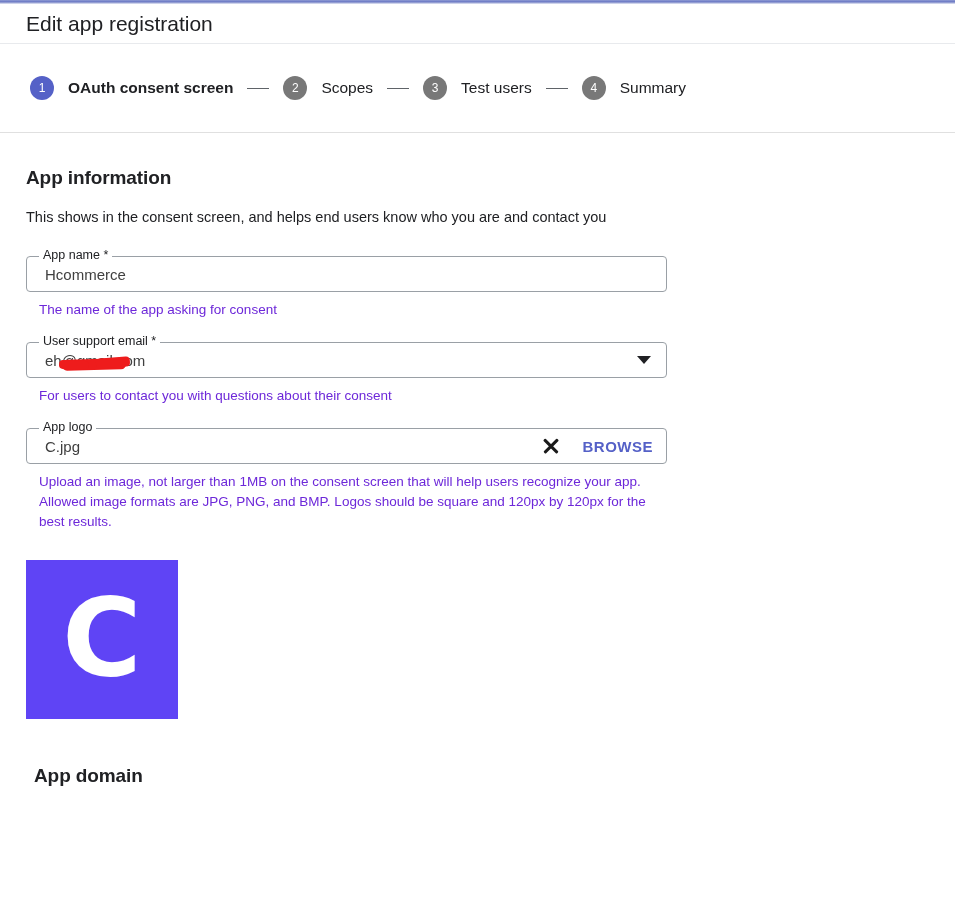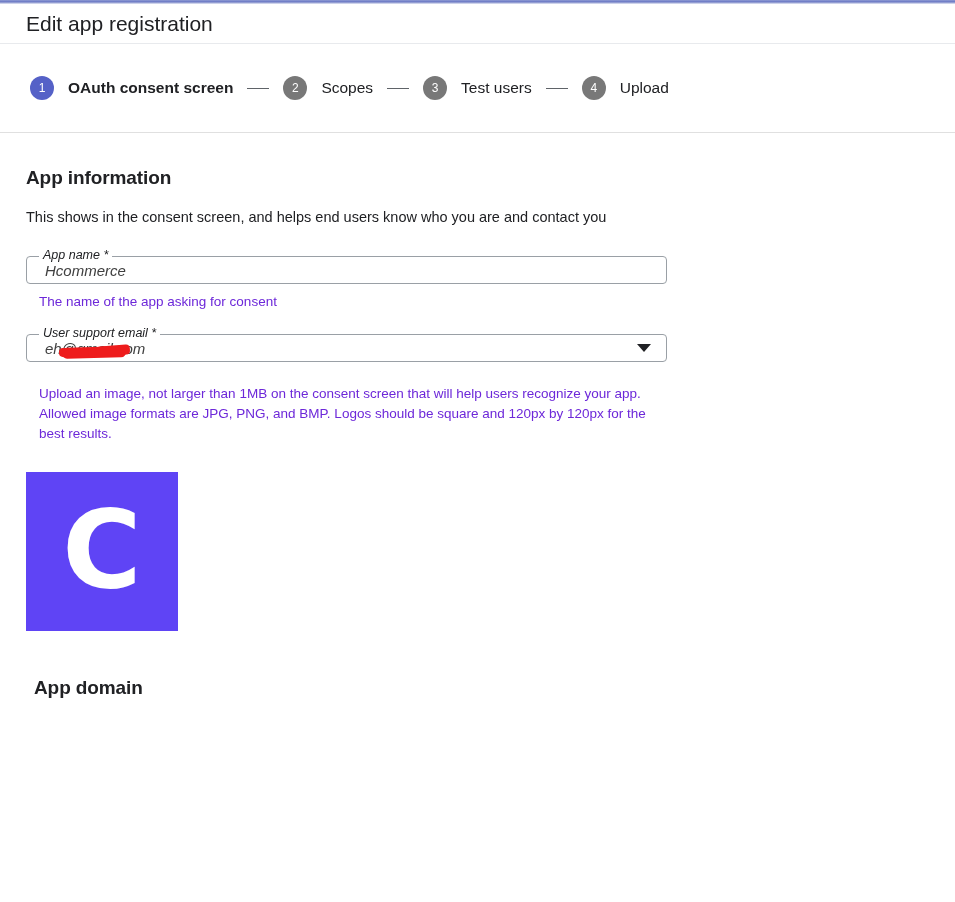--- a/index.html
+++ b/index.html
@@ -91,22 +91,21 @@
     line-height: 25px;
     max-width: 625px;
     margin: 0 0 26px 0;
   }
 
   
   .field-block { margin-bottom: 8px; }
   .field {
     position: relative;
     width: 641px;
-    height: 28px;
-    font-style: italic;
+    height: 36px;
   }
   .field-outline {
     position: absolute;
     inset: 0;
     border: 1px solid #9aa0a6;
     border-radius: 4px;
     pointer-events: none;
   }
   .field-label {
     position: absolute;
@@ -268,21 +267,21 @@
   <div class="step-connector"></div>
 
   <div class="step">
     <div class="step-circle inactive">3</div>
     <div class="step-label">Test users</div>
   </div>
   <div class="step-connector"></div>
 
   <div class="step">
     <div class="step-circle inactive">4</div>
-    <div class="step-label">Upload</div>
+    <div class="step-label">Summary</div>
   </div>
 
 </div>
 
 <div class="content">
 
   <h2 class="section-heading">App information</h2>
   <p class="section-desc">This shows in the consent screen, and helps end users know who you are and contact you</p>
 
   <div class="field-block">
@@ -299,23 +298,33 @@
       <div class="field-outline"></div>
       <div class="field-label">User support email *</div>
       <div class="field-value">
         <span class="email-wrap">
           <span>e</span><span>h@gmail.com</span>
           <span class="redaction"></span>
         </span>
       </div>
       <div class="select-arrow"></div>
     </div>
+    <div class="field-helper">For users to contact you with questions about their consent</div>
   </div>
 
   <div class="field-block" style="margin-top:22px;">
+    <div class="field">
+      <div class="field-outline"></div>
+      <div class="field-label">App logo</div>
+      <div class="field-value">C.jpg</div>
+      <div class="field-trailing">
+        <div class="clear-icon"></div>
+        <div class="browse-link">BROWSE</div>
+      </div>
+    </div>
     <div class="field-helper">Upload an image, not larger than 1MB on the consent screen that will help users recognize your app. Allowed image formats are JPG, PNG, and BMP. Logos should be square and 120px by 120px for the best results.</div>
   </div>
 
 </div>
 
 <div class="logo-preview">
   <div class="logo-letter">C</div>
 </div>
 
 <h2 class="bottom-heading">App domain</h2>

